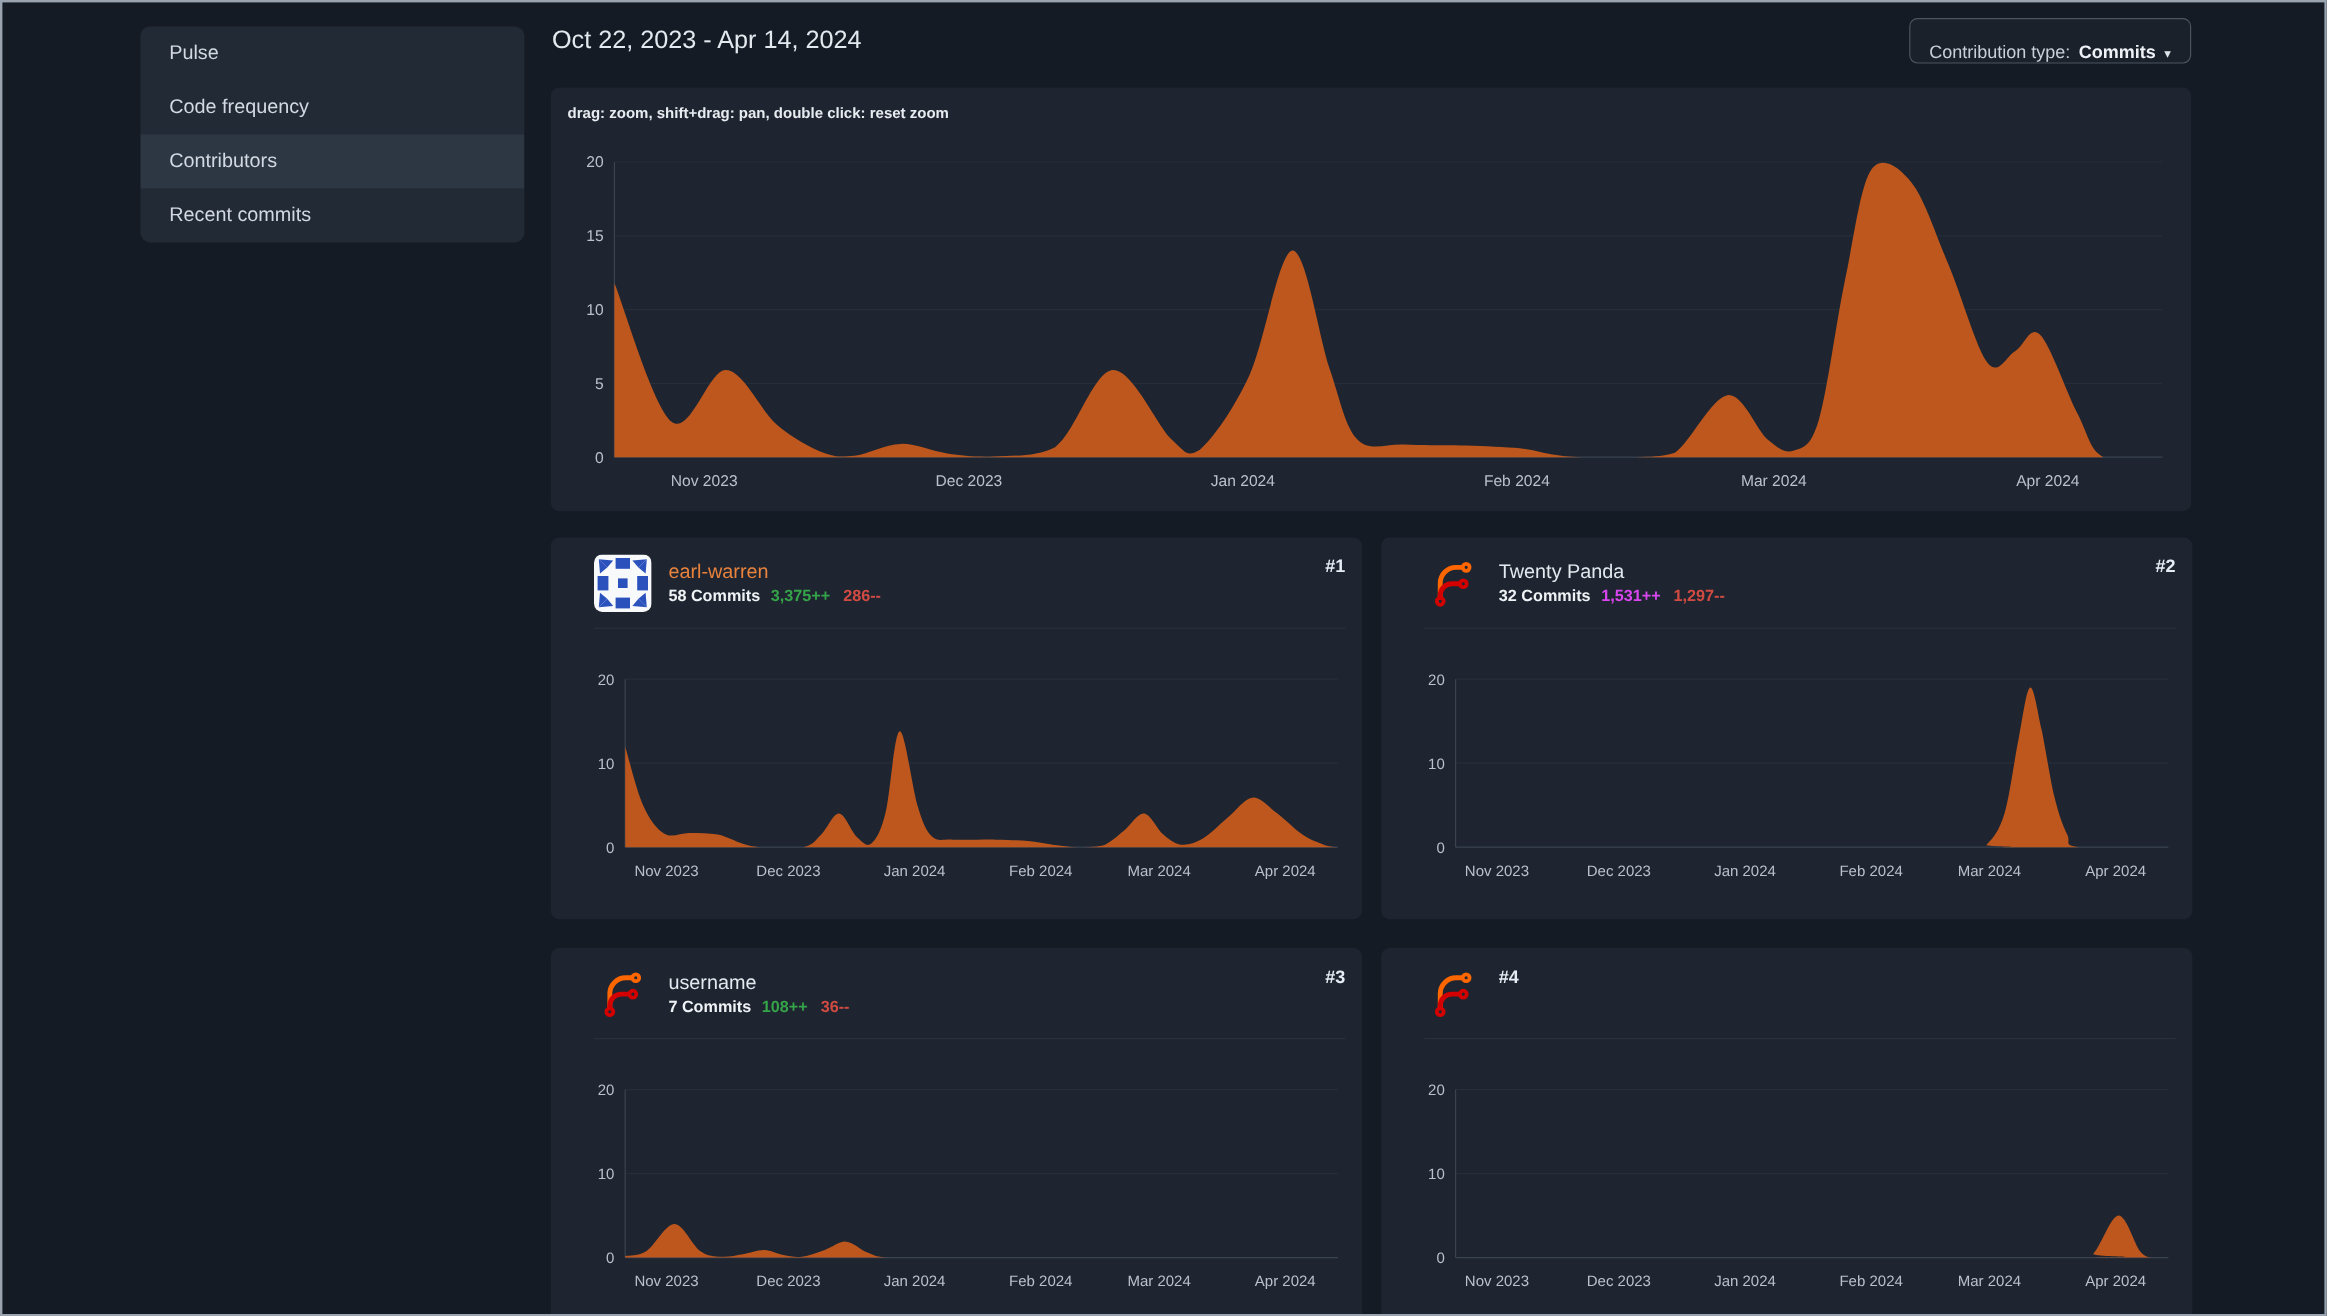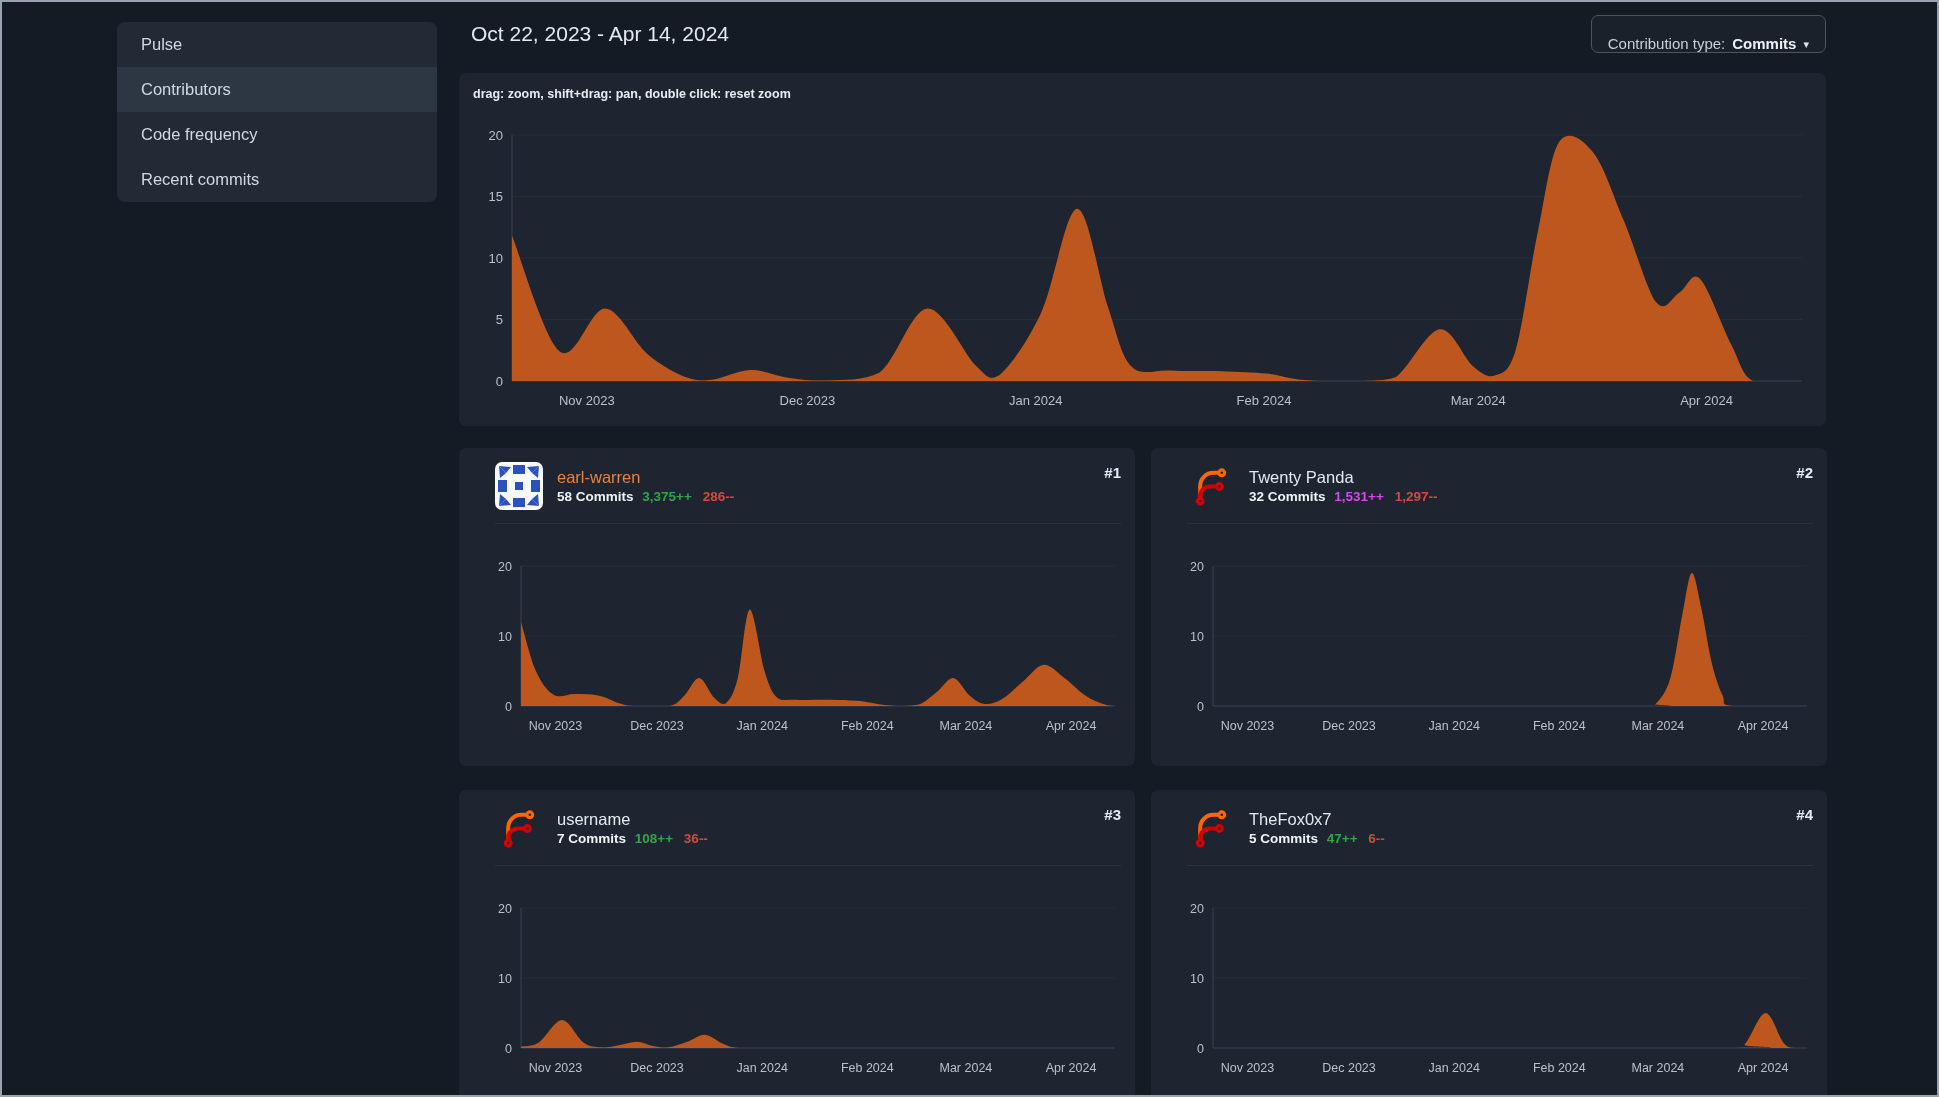--- a/index.html
+++ b/index.html
@@ -15,21 +15,21 @@
     background:#222a35;border-radius:8px;overflow:hidden;
   }
   .menu-item{
     height:45px;display:flex;align-items:center;padding:0 24px;
     font-size:16.5px;color:#d2d9e2;cursor:pointer;
   }
   .menu-item.active{background:#2d3643;}
   
   .main{margin-left:457px;width:1367px;padding-top:10px;}
   .hdr-row{display:flex;justify-content:space-between;align-items:center;height:44px;}
-  .page-title{font-size:21px;font-weight:400;color:#e4e9ef;margin:12px;}
+  .page-title{font-size:21px;font-weight:400;color:#e4e9ef;margin:1px;}
   .ctype-btn{
     display:flex;align-items:flex-end;gap:7px;height:38px;padding:0 16px;
     background:#1a212b;border:1px solid #4b5560;border-radius:7px;
     font-size:15px;color:#c8cfd9;cursor:pointer;font-family:inherit;
   }
   .ctype-btn b{color:#eef1f5;font-weight:700;}
   .caret{font-size:11px;color:#dfe4ea;transform:translateY(-1px);}
   
   .chart-card{
     background:#1e2530;border-radius:7px;margin-top:17px;
@@ -60,22 +60,22 @@
   .cstats .dels{margin-left:7px;}
   .rank{font-size:15px;font-weight:700;color:#e6ecf3;align-self:flex-start;margin-top:16px;}
   svg.chart text{font-family:"Liberation Sans", sans-serif;}
   .card-chart{margin-top:8px;}
 </style>
 </head>
 <body>
 
 <nav class="side-menu" id="side-menu">
     <div class="menu-item">Pulse</div>
+    <div class="menu-item">Code frequency</div>
     <div class="menu-item active">Contributors</div>
-    <div class="menu-item">Code frequency</div>
     <div class="menu-item">Recent commits</div>
   </nav>
 
 <main class="main">
   <div class="hdr-row">
     <h2 class="page-title">Oct 22, 2023 - Apr 14, 2024</h2>
     <button class="ctype-btn">
       <span>Contribution type:</span>
       <b>Commits</b>
       <span class="caret">▾</span>
@@ -239,28 +239,20 @@
     <div class="card-head">
       <span class="avatar">
             <svg viewBox="0 0 200 200">
               <path d="M55,152 V100 A55,55 0 0 1 110,45 H130" fill="none" stroke="#ff6600" stroke-width="17"></path>
               <circle cx="145" cy="45" r="12" fill="none" stroke="#ff6600" stroke-width="13"></circle>
               <path d="M55,152 V142 A40,40 0 0 1 95,102 H120" fill="none" stroke="#d40000" stroke-width="17"></path>
               <circle cx="135" cy="102" r="12" fill="none" stroke="#d40000" stroke-width="13"></circle>
               <circle cx="55" cy="163" r="12" fill="none" stroke="#d40000" stroke-width="13"></circle>
             </svg>
           </span>
-      <div class="who">
-        <a class="cname" style="color: rgb(228, 233, 239);">TheFox0x7</a>
-        <div class="cstats">
-          <span class="commits">5 Commits</span>
-          <span class="adds" style="color: rgb(53, 163, 73);">47++</span>
-          <span class="dels" style="color: rgb(210, 75, 66);">6--</span>
-        </div>
-      </div>
       <span class="rank">#4</span>
     </div>
     <svg class="chart card-chart" width="648" height="226" viewBox="0 0 648 226">
           <text x="39" y="178.5" text-anchor="end" font-size="12.5" fill="#b9c1cc">0</text>
           <line x1="48" y1="104" x2="642" y2="104" stroke="#262e39" stroke-width="1"></line>
           <text x="39" y="108.5" text-anchor="end" font-size="12.5" fill="#b9c1cc">10</text>
           <line x1="48" y1="34" x2="642" y2="34" stroke="#262e39" stroke-width="1"></line>
           <text x="39" y="38.5" text-anchor="end" font-size="12.5" fill="#b9c1cc">20</text>
           <line x1="48" y1="34" x2="48" y2="174" stroke="#3a4350" stroke-width="1"></line>
           <line x1="48" y1="174" x2="642" y2="174" stroke="#3a4350" stroke-width="1"></line>

